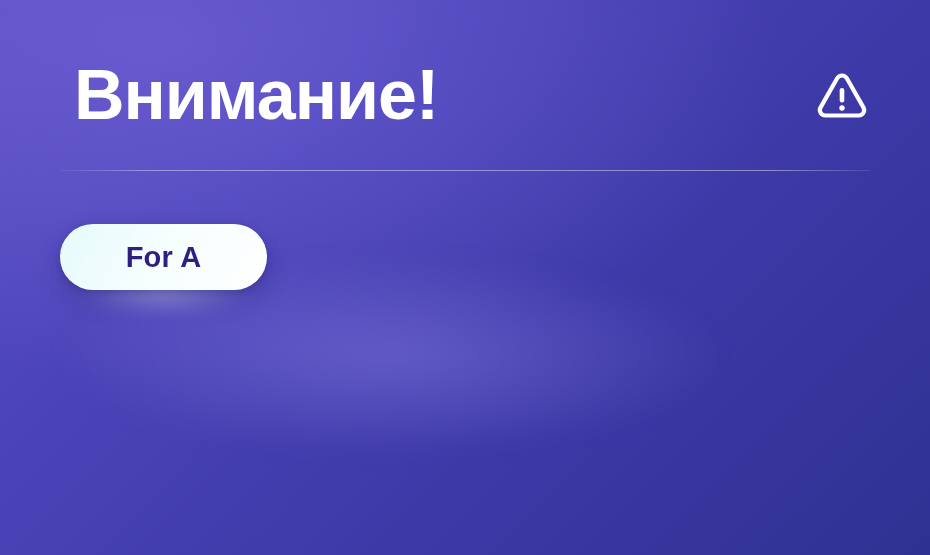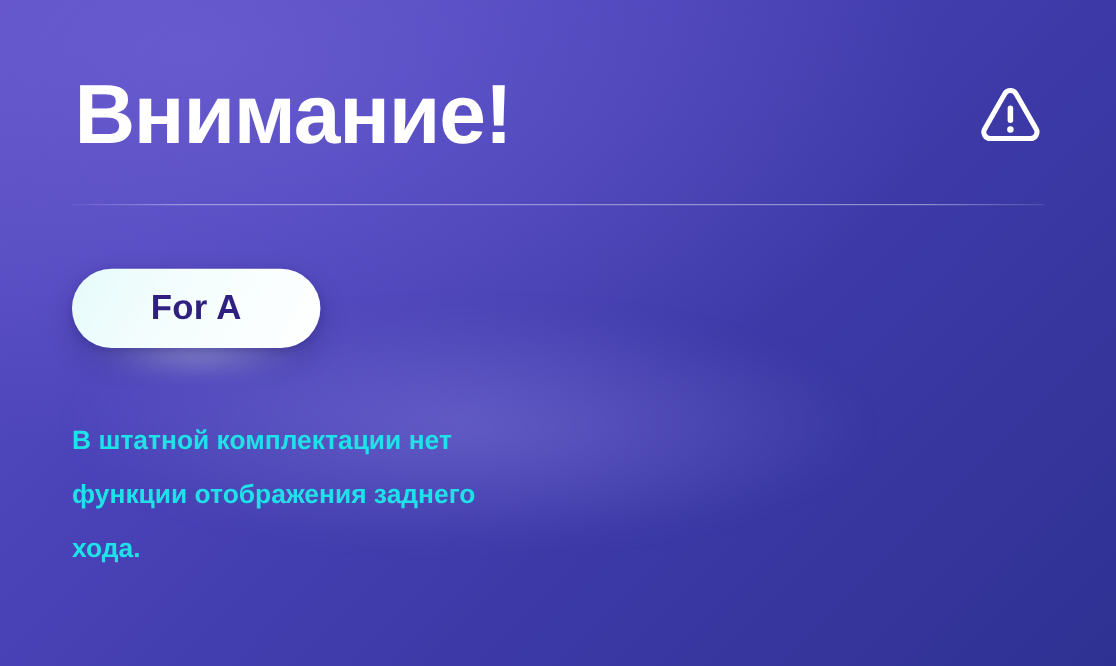--- a/index.html
+++ b/index.html
@@ -41,21 +41,21 @@
     left: 58px;
     top: 52px;
     right: 58px;
     height: 86px;
     display: flex;
     align-items: center;
     justify-content: space-between;
   }
 
   .title {
-    margin: 4px;
+    margin: 16px;
     font-size: 70px;
     line-height: 1;
     font-weight: 700;
     letter-spacing: -1px;
     color: #ffffff;
     white-space: nowrap;
   }
 
   .warn-icon {
     width: 56px;
@@ -160,18 +160,17 @@
   </div>
 
   <div class="divider"></div>
 
   <div class="columns">
 
     <div class="col">
       <span class="pill-wrap">
         <button class="pill">For A</button>
       </span>
-      <p class="body-text">В штатной комплектации нет функции отображения заднего хода.</p>
     </div>
 
 
   </div>
 </div>
 
 </body></html>

